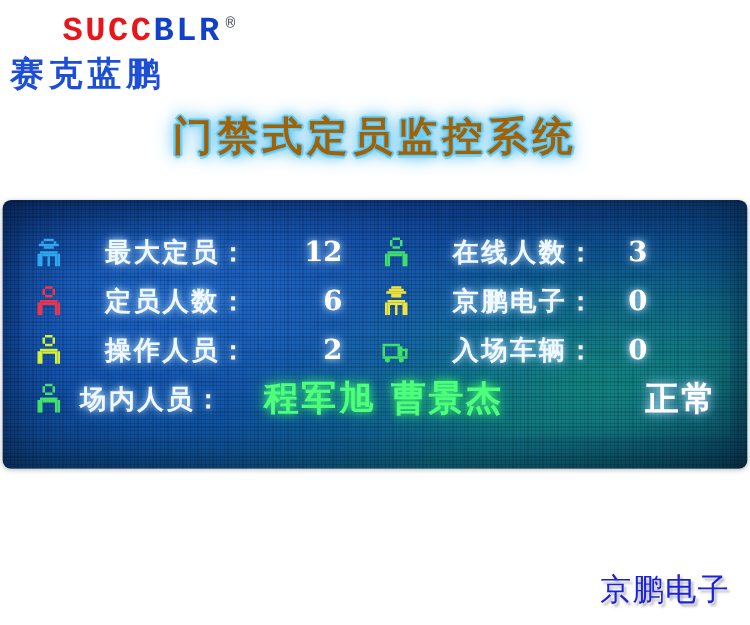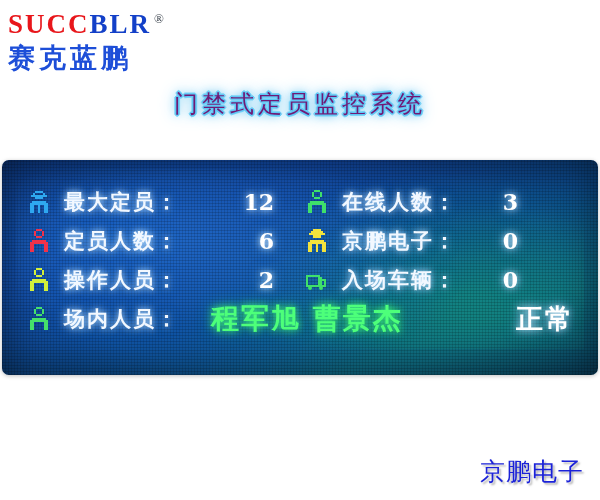--- a/index.html
+++ b/index.html
@@ -18,26 +18,27 @@
 
   
   .brand {
     position: absolute;
     left: 8px;
     top: 4px;
     width: 230px;
     height: 72px;
   }
   .brand-wordmark {
-    font-family: Liberation Serif, serif;
+    font-family: Liberation Mono, monospace;
     font-weight: bold;
     font-size: 27px;
     letter-spacing: 2px;
     line-height: 30px;
     white-space: nowrap;
+    margin-left: 42px;
   }
   .brand-wordmark .part-red { color: #e8161b; }
   .brand-wordmark .part-blue { color: #1340c8; }
   .brand-reg {
     font-size: 13px;
     color: #444c55;
     vertical-align: super;
     font-weight: normal;
     letter-spacing: 0;
     margin-left: 3px;
@@ -54,24 +55,24 @@
   }
 
   
   .page-title {
     position: absolute;
     left: 0;
     top: 88px;
     width: 600px;
     text-align: center;
     font-family: "DejaVu Sans", "Liberation Sans", sans-serif;
-    font-weight: normal;
-    font-size: 24px;
+    font-weight: bold;
+    font-size: 32px;
     letter-spacing: 4px;
-    color: #701a75;
+    color: #a16207;
     text-shadow:
       -1px -1px 0 #5fc8f5, 1px -1px 0 #5fc8f5,
       -1px  1px 0 #5fc8f5, 1px  1px 0 #5fc8f5,
       -2px  0   0 #7fd4f7, 2px  0   0 #7fd4f7,
        0   -2px 0 #7fd4f7, 0    2px 0 #7fd4f7,
        0    0   9px #35b6ee,
        0    0   16px #2aa9e6;
     white-space: nowrap;
   }
 
@@ -126,20 +127,21 @@
   }
   .led-row {
     display: flex;
     align-items: center;
     height: 39px;
   }
   .led-cell {
     display: flex;
     align-items: center;
     height: 39px;
+    gap: 20px;
   }
   .cell-left  { width: 278px; }
   .cell-right { width: 214px; }
 
   .led-icon {
     width: 26px;
     height: 30px;
     flex: 0 0 26px;
     margin-right: 12px;
     display: block;

